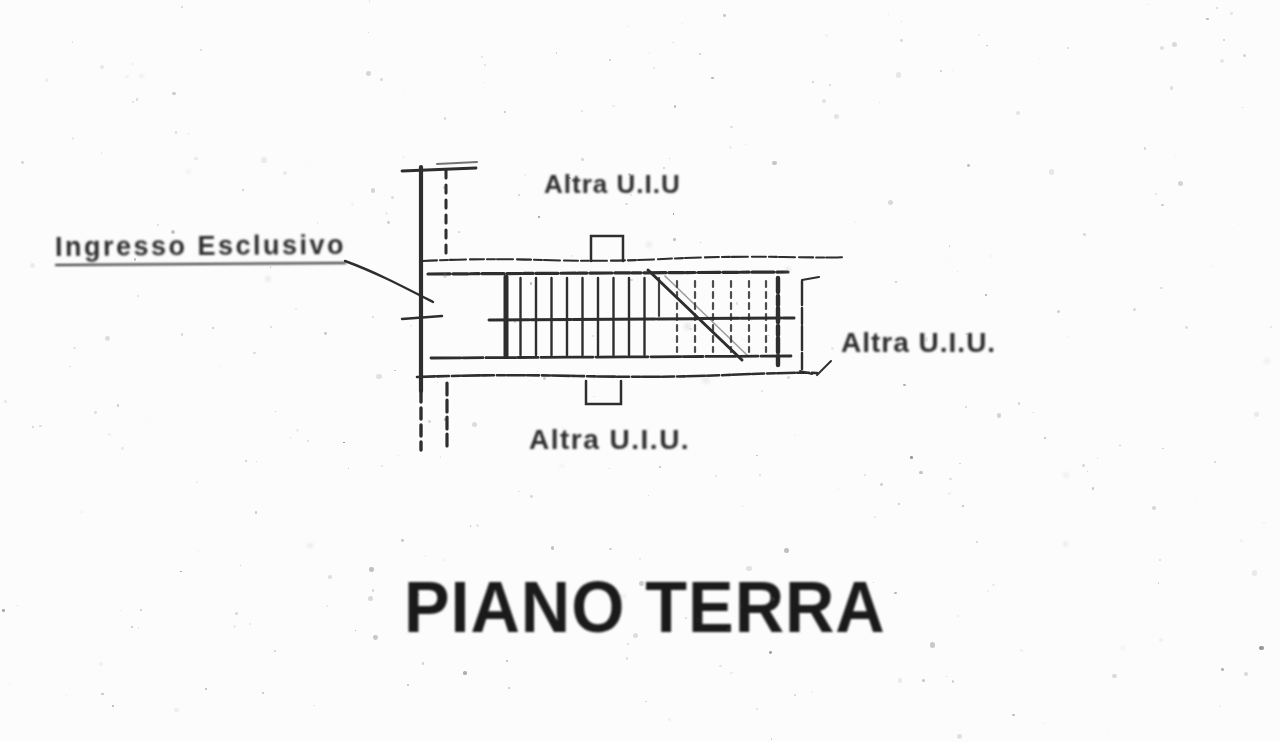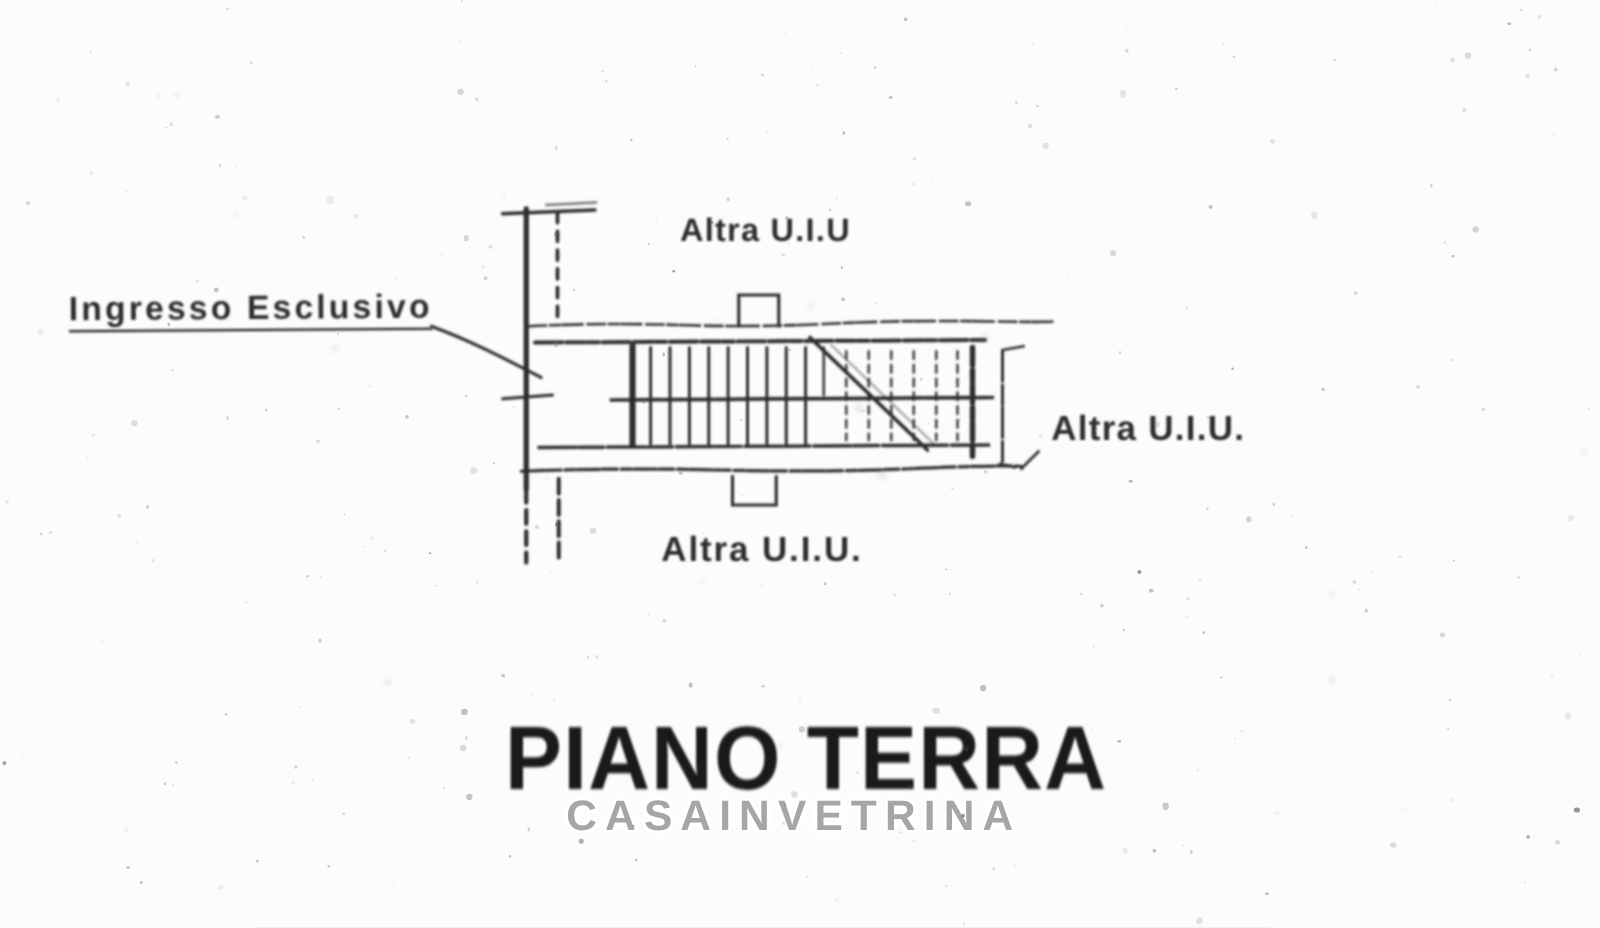--- a/index.html
+++ b/index.html
@@ -115,21 +115,20 @@
   <div class="lbl lbl-entrance">Ingresso Esclusivo</div>
 
   <div class="lbl lbl-top-unit">Altra U.I.U</div>
 
   <div class="lbl lbl-right-unit">Altra U.I.U.</div>
 
   <div class="lbl lbl-bottom-unit">Altra U.I.U.</div>
 
   <div class="floor-title">PIANO TERRA</div>
 
-  <div class="watermark">CASAINVETRINA</div>
 
   <div class="noise" id="noise">
       <div class="speck" style="left: 274.292px; top: 649.862px; width: 1.68712px; height: 1.68712px; background: rgb(65, 65, 65); opacity: 0.213479;"></div>
       <div class="speck" style="left: 684.606px; top: 293.065px; width: 1.85679px; height: 1.85679px; background: rgb(66, 66, 66); opacity: 0.135088;"></div>
       <div class="speck" style="left: 887.642px; top: 200.039px; width: 5.40264px; height: 5.40264px; background: rgb(89, 89, 89); opacity: 0.212048; filter: blur(0.6px);"></div>
       <div class="speck" style="left: 689.222px; top: 327.793px; width: 2.40509px; height: 2.40509px; background: rgb(125, 125, 125); opacity: 0.167494;"></div>
       <div class="speck" style="left: 368.71px; top: 0.201045px; width: 1.67255px; height: 1.67255px; background: rgb(84, 84, 84); opacity: 0.225304;"></div>
       <div class="speck" style="left: 1222.64px; top: 38.6136px; width: 2.52695px; height: 2.52695px; background: rgb(76, 76, 76); opacity: 0.264517; filter: blur(0.6px);"></div>
       <div class="speck" style="left: 645.175px; top: 700.736px; width: 1.49481px; height: 1.49481px; background: rgb(102, 102, 102); opacity: 0.286134;"></div>
       <div class="speck" style="left: 990.308px; top: 255.015px; width: 2.19877px; height: 2.19877px; background: rgb(128, 128, 128); opacity: 0.093529;"></div>

